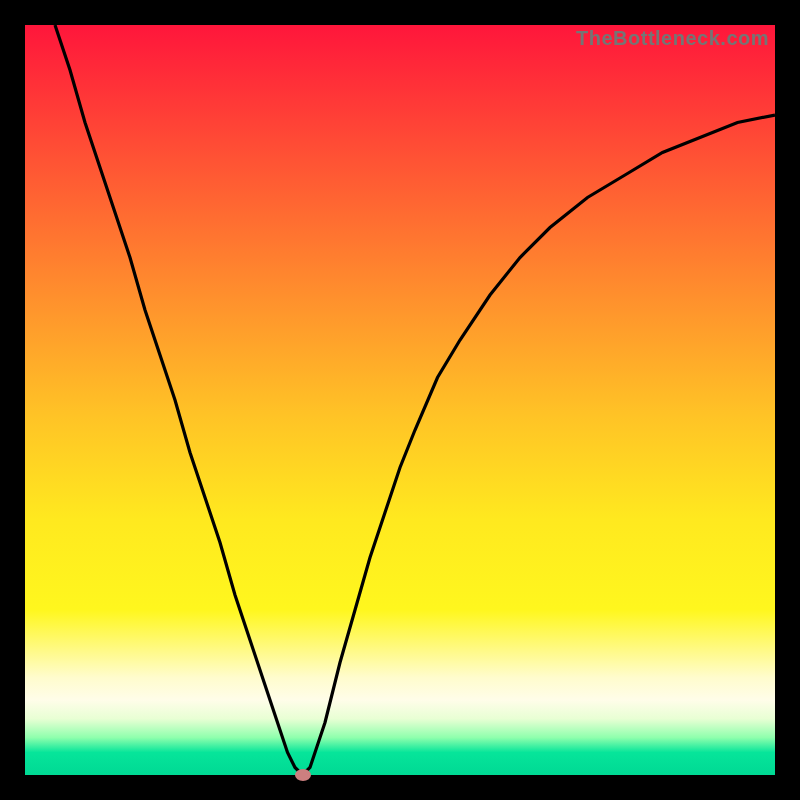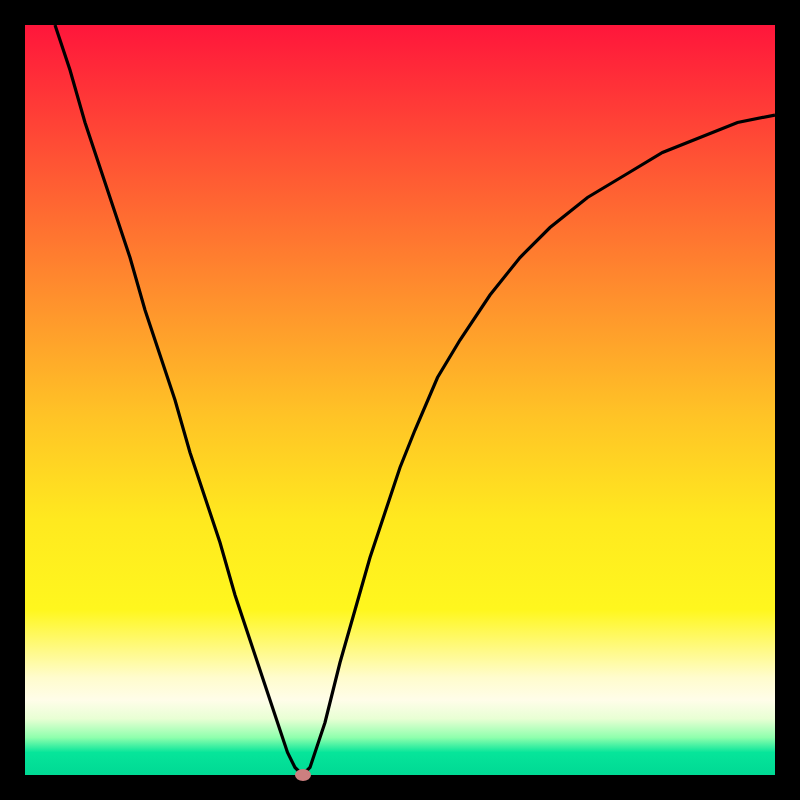--- a/index.html
+++ b/index.html
@@ -52,18 +52,19 @@
     background: #cc7f7f;
     border-radius: 50%;
     transform: translate(-50%, -50%);
   }
 </style>
 </head>
 <body>
 
 <div class="frame">
   <div class="plot-area">
+    <div class="attribution">TheBottleneck.com</div>
     <svg class="curve" viewBox="0 0 750 750" preserveAspectRatio="none">
       <path id="curve-path" d="M30.0 0.0 L45.0 45.0 L60.0 97.5 L75.0 142.5 L90.0 187.5 L105.0 232.5 L120.0 285.0 L135.0 330.0 L150.0 375.0 L165.0 427.5 L180.0 472.5 L195.0 517.5 L210.0 570.0 L225.0 615.0 L240.0 660.0 L255.0 705.0 L262.5 727.5 L270.0 742.5 L277.5 750.0 L285.0 742.5 L292.5 720.0 L300.0 697.5 L315.0 637.5 L330.0 585.0 L345.0 532.5 L360.0 487.5 L375.0 442.5 L390.0 405.0 L412.5 352.5 L435.0 315.0 L465.0 270.0 L495.0 232.5 L525.0 202.5 L562.5 172.5 L600.0 150.0 L637.5 127.5 L675.0 112.5 L712.5 97.5 L750.0 90.0" fill="none" stroke="#000000" stroke-width="3.2"></path>
     </svg>
     <div class="marker" id="min-marker" style="left: 277.5px; top: 750px; background: rgb(204, 127, 127);"></div>
   </div>
 </div>
 
 </body></html>

